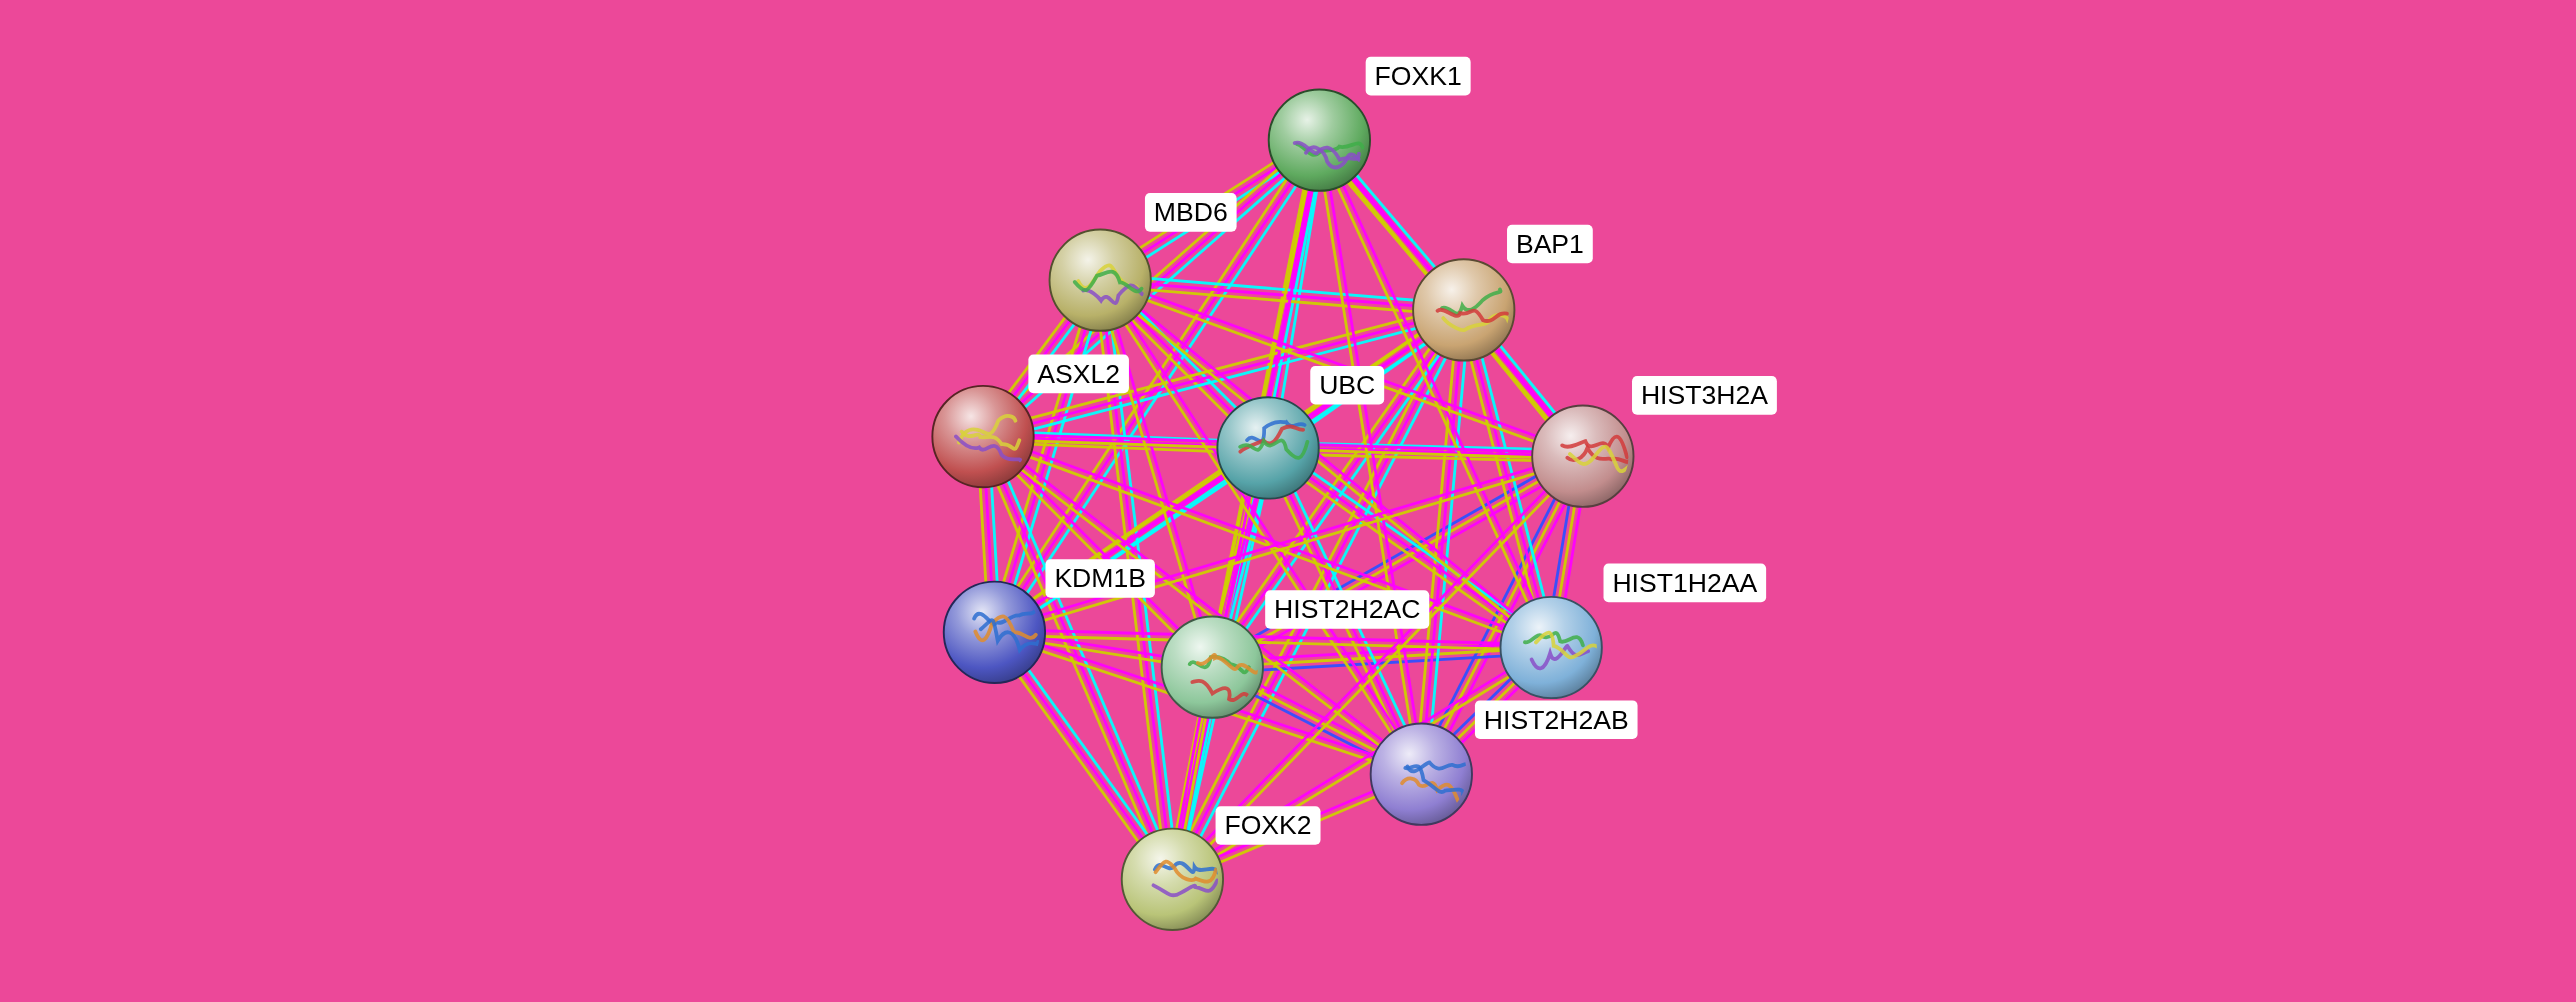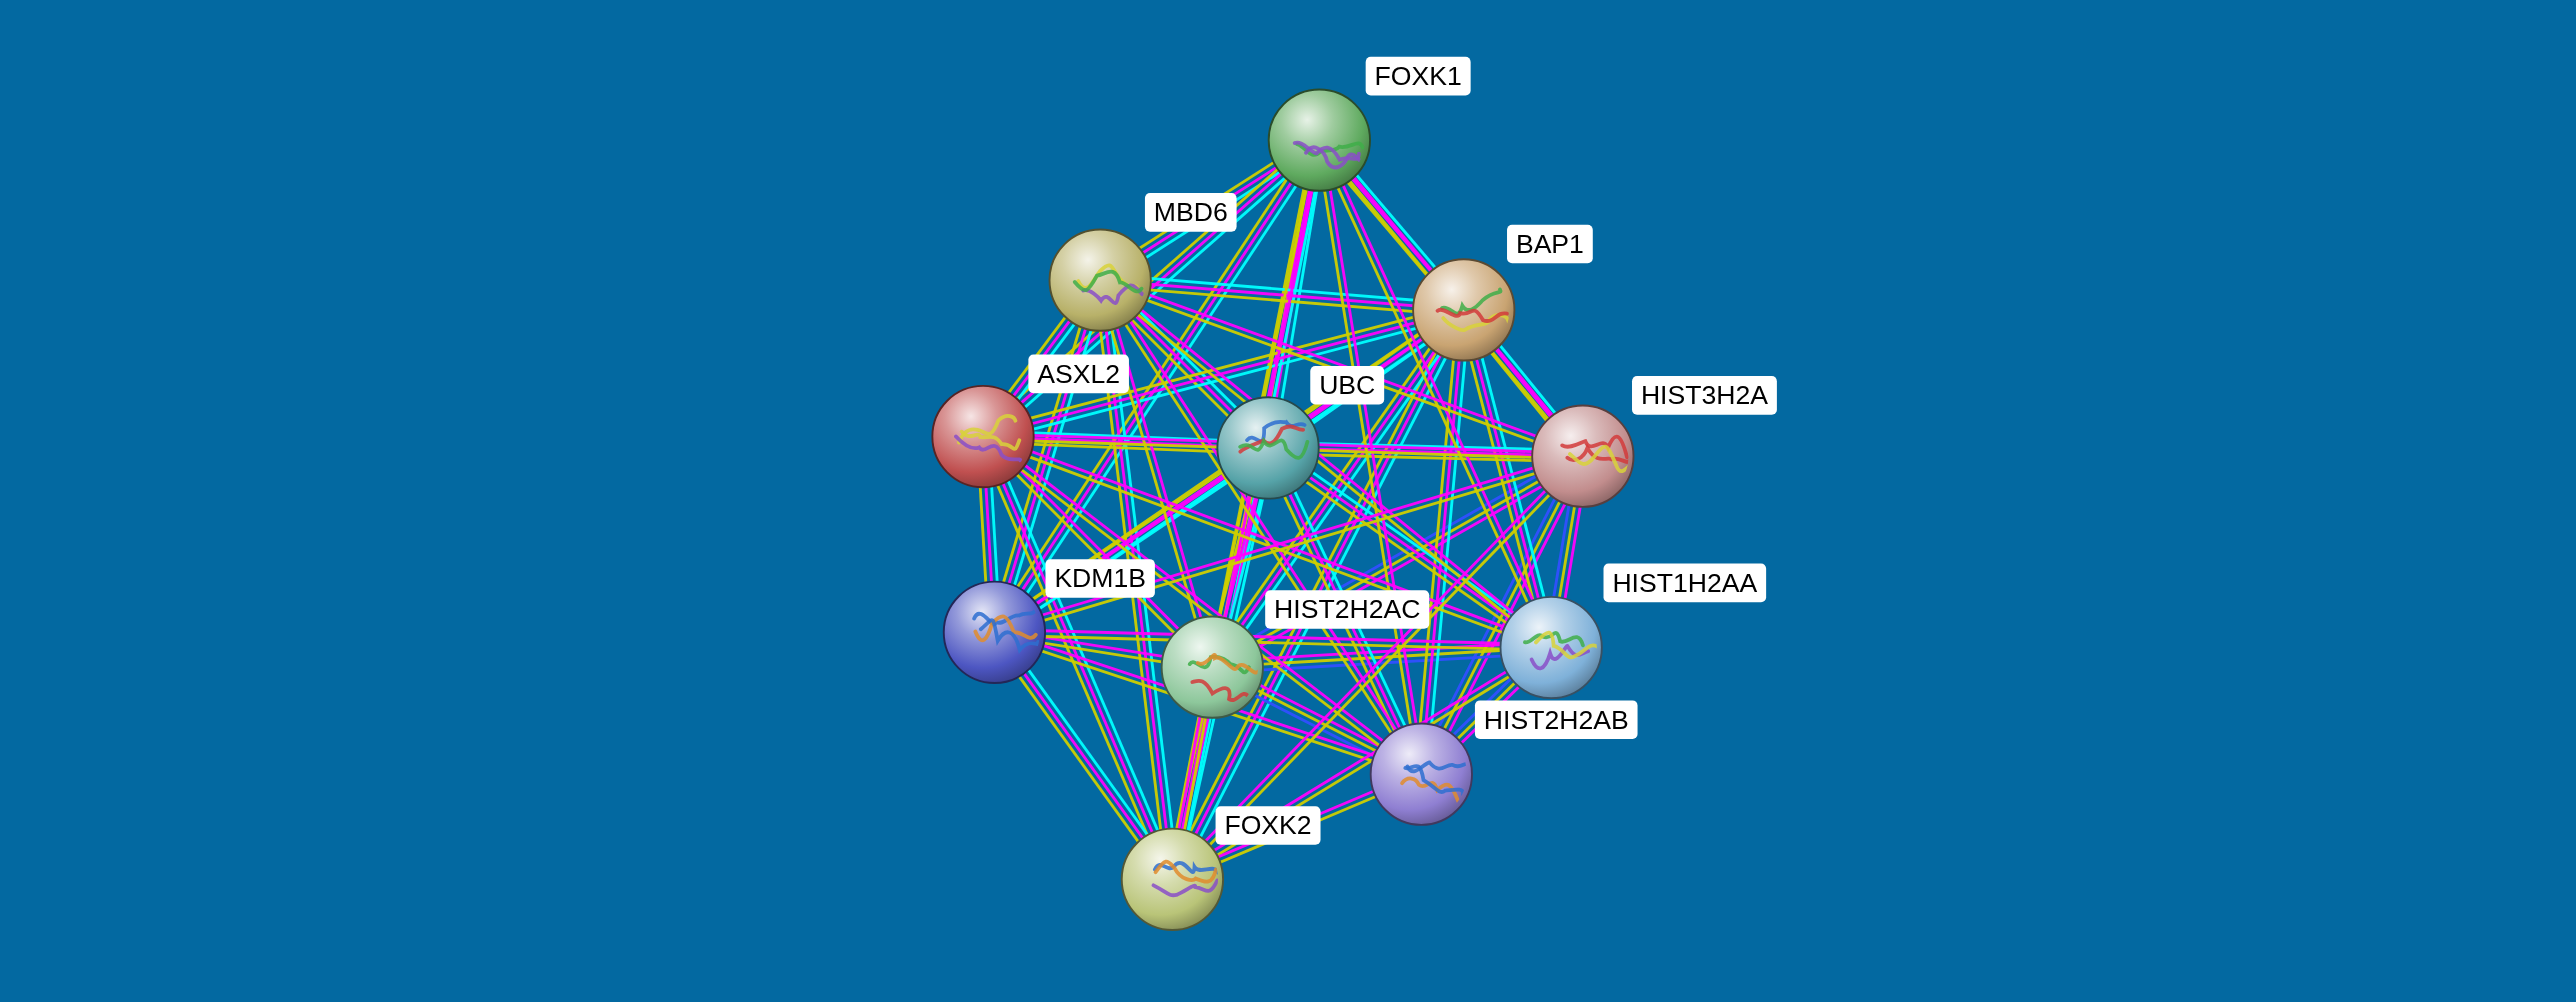--- a/index.html
+++ b/index.html
@@ -5,21 +5,21 @@
   html, body {
     margin: 0;
     padding: 0;
     background: #000000;
     font-family: "Liberation Sans", sans-serif;
   }
   .stage {
     position: relative;
     width: 2576px;
     height: 1003px;
-    background: #0369a1;
+    background: #ec4899;
     overflow: hidden;
   }
   svg { display: block; }
   .edge-line { stroke-opacity: 0.95; }
   .node-circle { cursor: pointer; }
   .node-label-text {
     font-family: "Liberation Sans", sans-serif;
     fill: #000000;
     cursor: pointer;
   }

